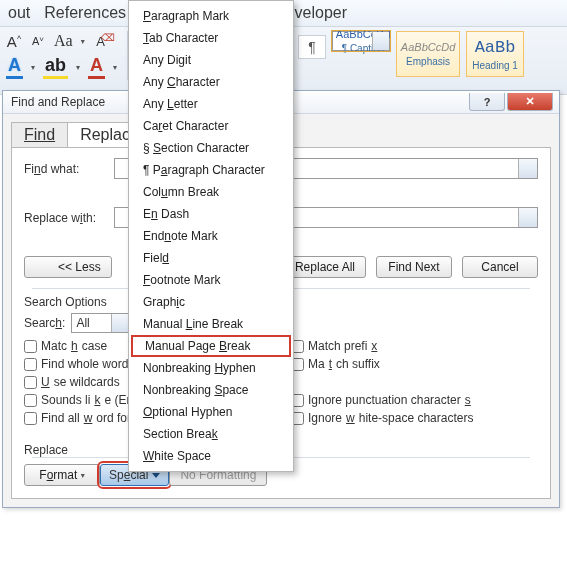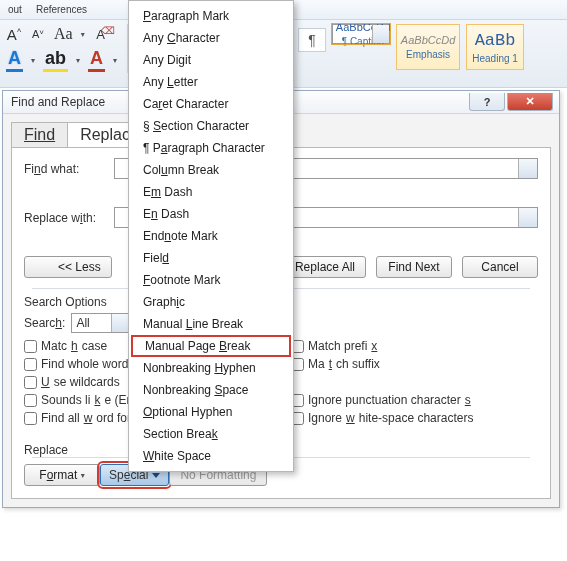--- a/index.html
+++ b/index.html
@@ -12,21 +12,21 @@
     width: 567px;
     height: 561px;
     position: relative;
     overflow: hidden;
   }
   
   .ribbon-tabs {
     display: flex;
     gap: 14px;
     padding: 4px 0 4px 8px;
-    font-size: 10px;
+    font-size: 16px;
     color: #3b3b3b;
     border-bottom: 1px solid #d0d7e1;
     background: linear-gradient(#f7fbff,#eaf0f7);
   }
   .ribbon-body {
     display: flex;
     background: linear-gradient(#f2f6fb,#e6ecf3);
     border-bottom: 1px solid #cdd5df;
     height: 68px;
     padding: 4px 6px 14px 6px;
@@ -271,28 +271,28 @@
           <span>Sp<span class="ul">e</span>cial</span>
           <span class="tri2"></span>
         </div>
       <div class="btn disabled">No Formatting</div>
     </div>
   </div>
 </div>
 
 <div class="menu">
   <div class="menu-item"><span class="ul">P</span>aragraph Mark</div>
+  <div class="menu-item"><span class="ul">T</span>ab Character</div>
+  <div class="menu-item">Any Di<span class="ul">g</span>it</div>
   <div class="menu-item">Any <span class="ul">C</span>haracter</div>
-  <div class="menu-item">Any Di<span class="ul">g</span>it</div>
   <div class="menu-item">Any <span class="ul">L</span>etter</div>
   <div class="menu-item">Ca<span class="ul">r</span>et Character</div>
   <div class="menu-item">§ <span class="ul">S</span>ection Character</div>
   <div class="menu-item">¶ P<span class="ul">a</span>ragraph Character</div>
   <div class="menu-item">Col<span class="ul">u</span>mn Break</div>
-  <div class="menu-item">E<span class="ul">m</span> Dash</div>
   <div class="menu-item">E<span class="ul">n</span> Dash</div>
   <div class="menu-item">End<span class="ul">n</span>ote Mark</div>
   <div class="menu-item">Fiel<span class="ul">d</span></div>
   <div class="menu-item"><span class="ul">F</span>ootnote Mark</div>
   <div class="menu-item">Graph<span class="ul">i</span>c</div>
   <div class="menu-item">Manual <span class="ul">L</span>ine Break</div>
   <div class="menu-item hl">Manual Page <span class="ul">B</span>reak</div>
   <div class="menu-item">Nonbreaking <span class="ul">H</span>yphen</div>
   <div class="menu-item">Nonbreaking <span class="ul">S</span>pace</div>
   <div class="menu-item"><span class="ul">O</span>ptional Hyphen</div>

